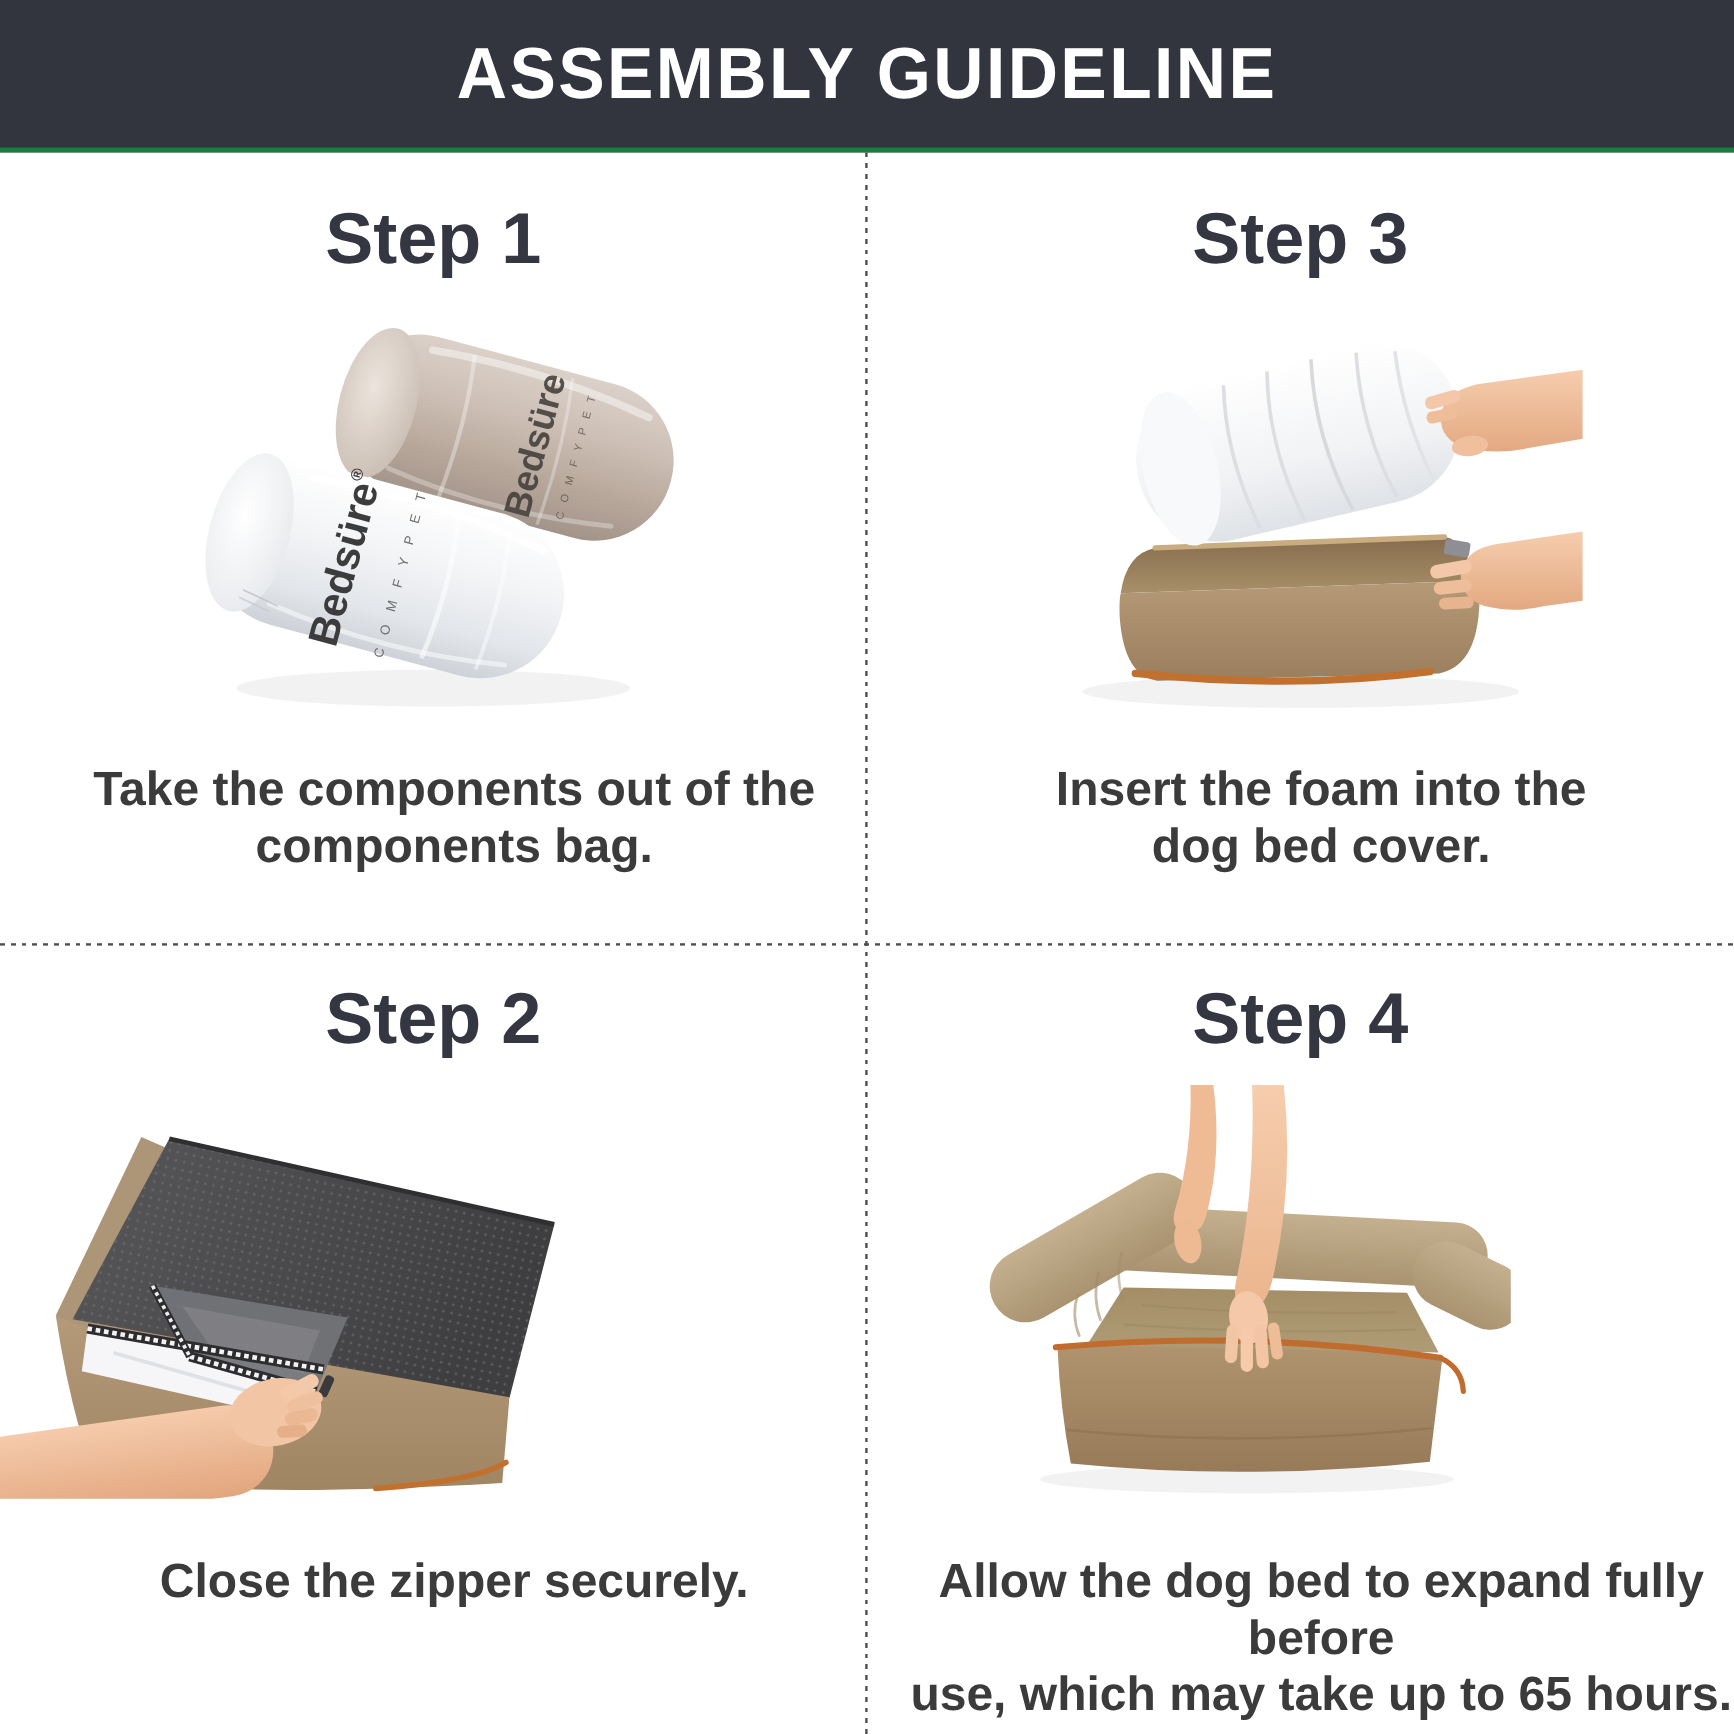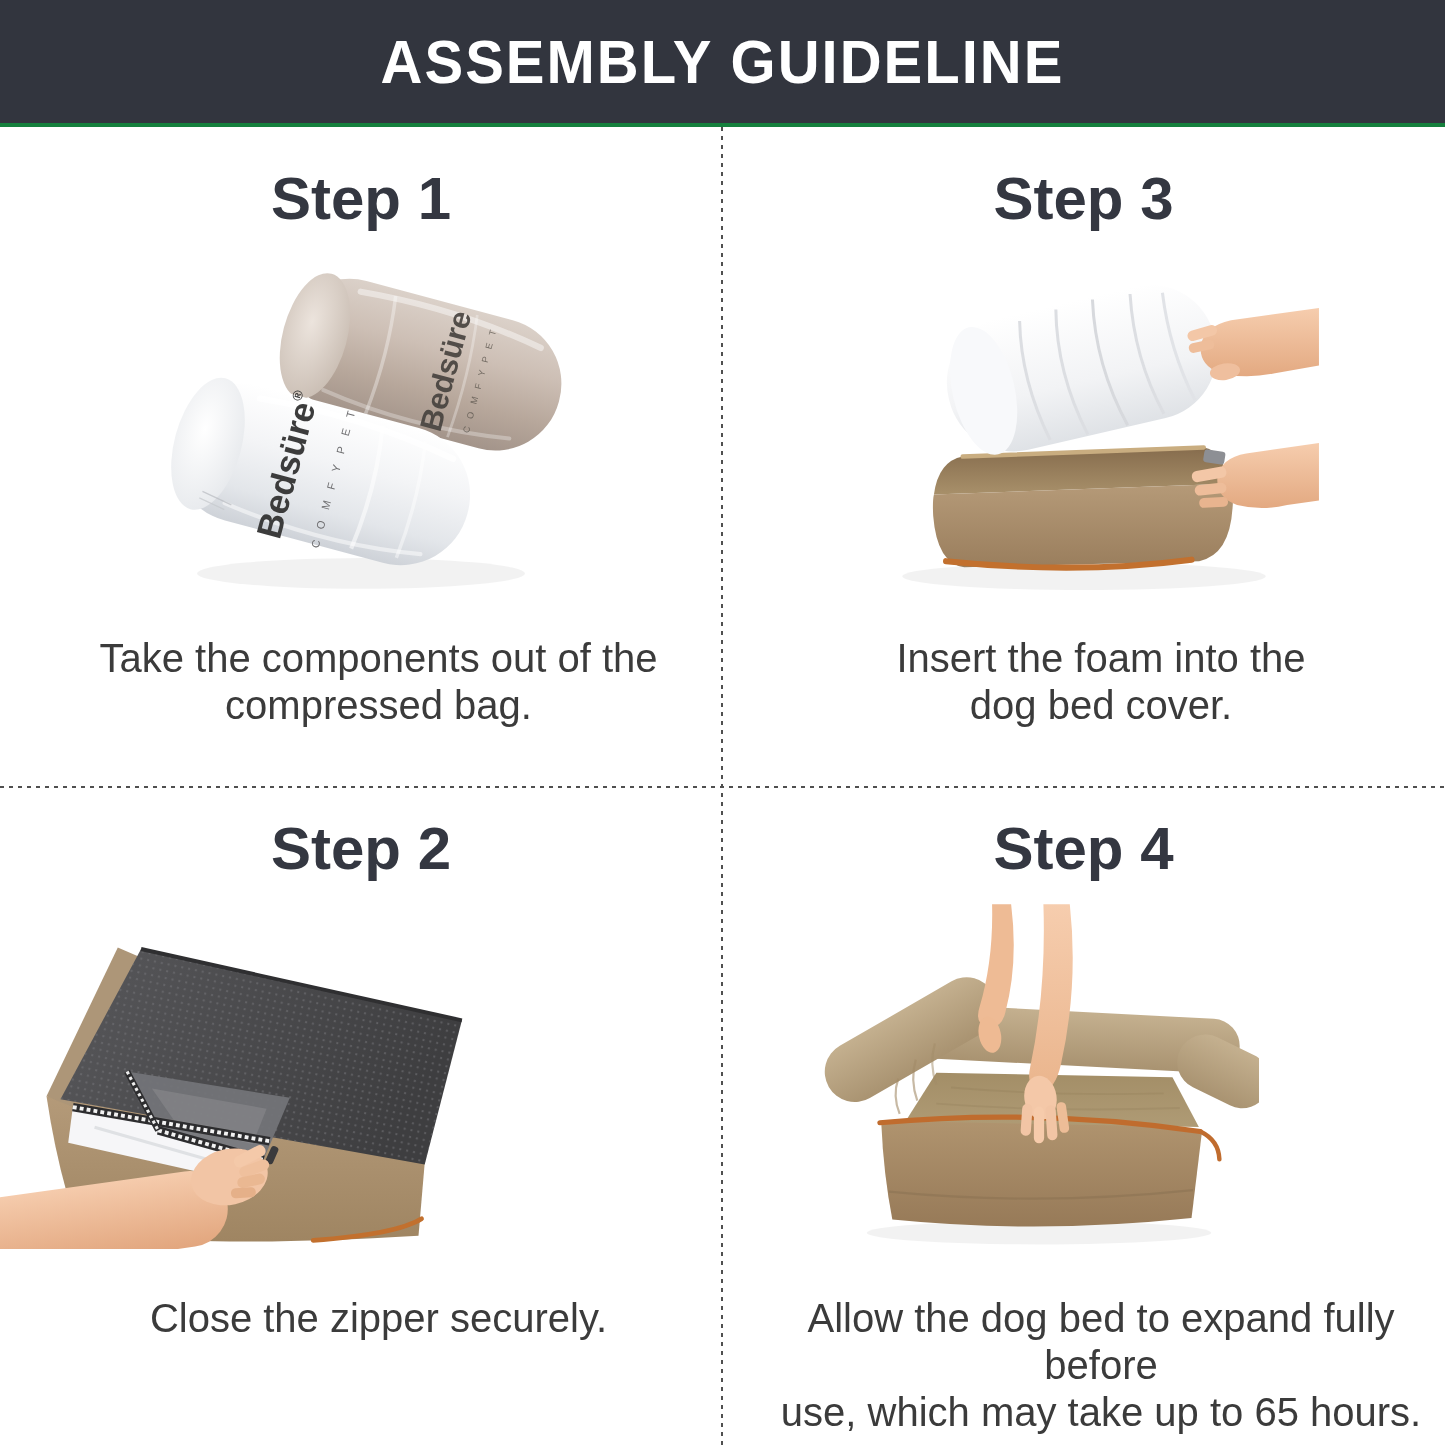--- a/index.html
+++ b/index.html
@@ -35,21 +35,21 @@
   }
   .q-top .step-title { margin-top:40px; }
   .q-bottom .step-title { margin-top:30px; }
   .photo { position:relative; }
   .photo svg { display:block; }
   .q-top .photo { margin-top:28px; height:335px; }
   .q-bottom .photo { margin-top:24px; height:345px; }
   .q3 .photo { align-self:flex-start; margin-left:0; }
   .q4 .photo { margin-right:90px; }
   .caption {
-    width:100%; text-align:center; color:#3b3b3b; font-weight:400;
+    width:100%; text-align:center; color:#3b3b3b; font-weight:700;
     font-size:40px; line-height:47px;padding-left:35px;
   }
   .q-top .caption { margin-top:42px; }
   .q-bottom .caption { margin-top:46px; }
   .cap-line { display:block; }
   .cap-line:empty { display:none; }
 </style>
 </head>
 <body>
 
@@ -112,21 +112,21 @@
               <text transform="rotate(-90 230 322)" x="230" y="322" text-anchor="middle" font-size="50" font-weight="700" fill="#3c3c3c"><tspan>Bedsüre</tspan><tspan font-size="20" dy="-22">®</tspan></text>
               <text transform="rotate(-90 287 322)" x="287" y="322" text-anchor="middle" font-size="16" letter-spacing="6" fill="#6e6e70">C O M F Y   P E T</text>
               <path d="M105,390 L150,398" stroke="#b9bcc1" stroke-width="2" opacity="0.7"></path>
               <path d="M103,400 L142,407" stroke="#c6c9cd" stroke-width="2" opacity="0.7"></path>
             </g>
           </g>
         </svg>
       </div>
       <p class="caption">
         <span class="cap-line">Take the components out of the</span>
-        <span class="cap-line">compressed bag.</span>
+        <span class="cap-line">components bag.</span>
       </p>
     </section>
 
     <section class="quad q-top q2">
       <h2 class="step-title">Step 3</h2>
       <div class="photo">
         <svg width="470" height="335" viewBox="0 0 620 442">
           <defs>
             <linearGradient id="int2" x1="0" y1="0" x2="0" y2="1">
               <stop offset="0" stop-color="#866c4d"></stop>

